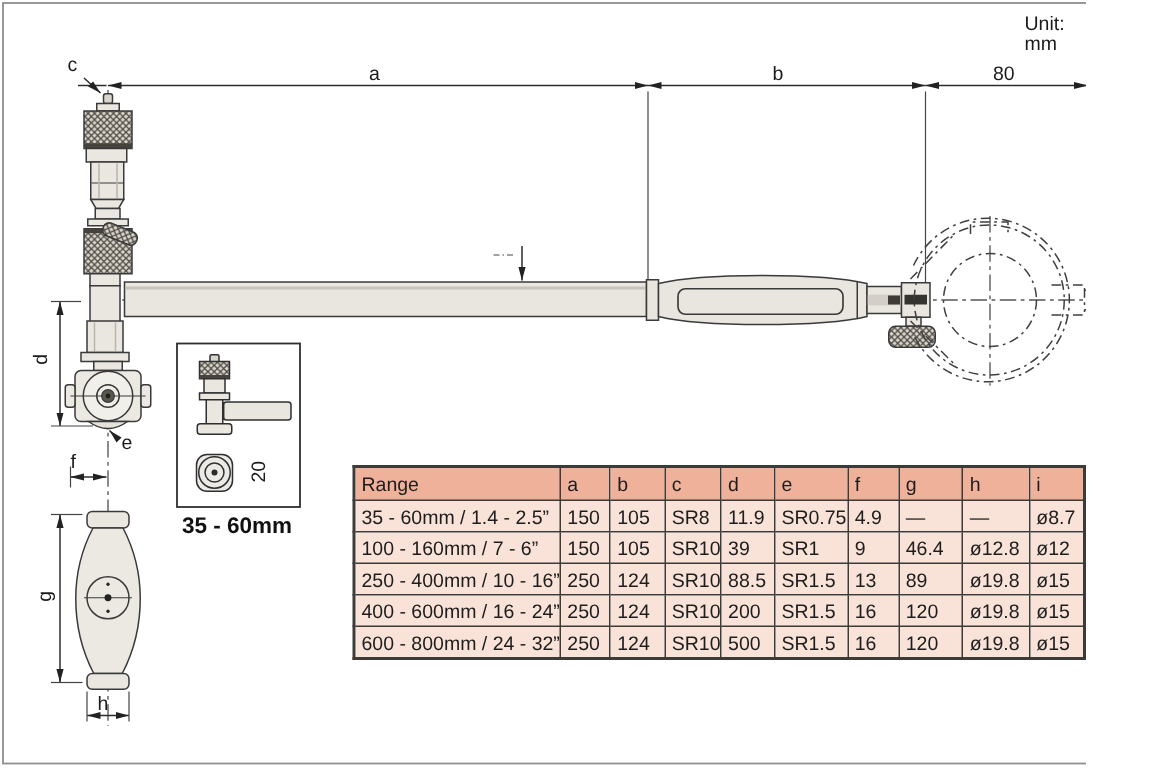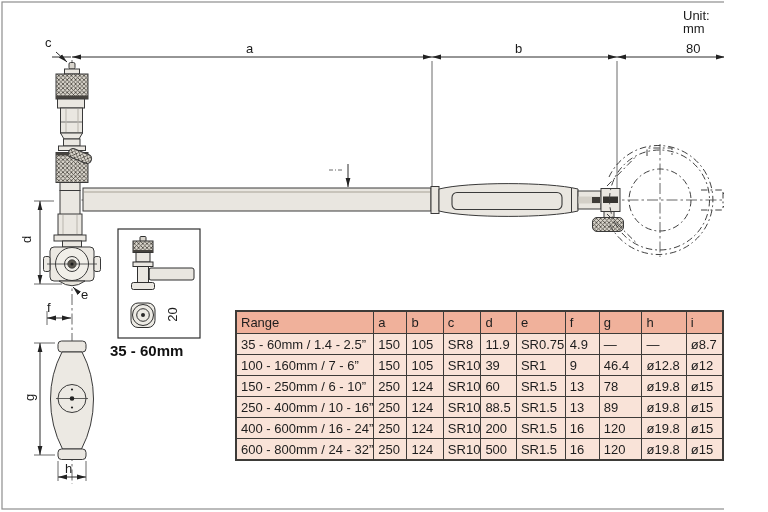--- a/index.html
+++ b/index.html
@@ -1,21 +1,21 @@
 <!DOCTYPE html>
 <html style="--header-bg: #f0b19b; --row-bg: #f9e3d8; --table-border: #3d3b38;"><head>
 <meta charset="utf-8">
 <style>
   html,body{margin:0;padding:0;background:#fff;}
   .page{position:relative;width:724px;height:512px;background:#fff;overflow:hidden;
         font-family:"Liberation Sans",sans-serif;}
   .art{position:absolute;left:0;top:0;}
   .lbl{position:absolute;font:13px "Liberation Sans",sans-serif;color:#1b1b1b;line-height:1;}
   .rot{display:inline-block;transform:rotate(-90deg);transform-origin:center;}
-  .caption{position:absolute;left:110px;top:342px;width:96px;text-align:left;
+  .caption{position:absolute;left:110px;top:342px;width:96px;text-align:center;
            font:bold 15px "Liberation Sans",sans-serif;color:#111;}
   .spec-table{position:absolute;left:235px;top:310px;border-collapse:collapse;table-layout:fixed;
               font:13px "Liberation Sans",sans-serif;color:#1d1d1d;
               border:2px solid var(--table-border,#3d3b38);}
   .spec-table th,.spec-table td{border:1px solid var(--table-border,#3d3b38);
               padding:0 0 0 4px;text-align:left;font-weight:normal;height:20px;
               overflow:hidden;white-space:nowrap;}
   .spec-table thead th{background:var(--header-bg,#f0b19b);height:21px;}
   .spec-table tbody td{background:var(--row-bg,#f9e3d8);}
   col.c0{width:135px}col.c1{width:35px}col.c2{width:39px}col.c3{width:36px}col.c4{width:37px}
@@ -171,21 +171,21 @@
     <rect x="131" y="303" width="24" height="24.5" rx="7" fill="#eceae4"></rect>
     <circle cx="143" cy="315" r="10.5" fill="none"></circle>
     <circle cx="143" cy="315" r="6.3" fill="none"></circle>
     <circle cx="143" cy="315" r="2" fill="#2a2a2a" stroke="none"></circle>
   </g>
 </svg>
 
 <span class="lbl" style="left:683px;top:9px">Unit: mm</span>
 <span class="lbl" style="left:246px;top:42px">a</span>
 <span class="lbl" style="left:515px;top:42px">b</span>
-<span class="lbl" style="left:686px;top:42px">80</span>
+<span class="lbl" style="left:662px;top:42px">80</span>
 <span class="lbl" style="left:45px;top:36px">c</span>
 <span class="lbl" style="left:23px;top:233px"><span class="rot">d</span></span>
 <span class="lbl" style="left:81px;top:288px">e</span>
 <span class="lbl" style="left:47px;top:301px">f</span>
 <span class="lbl" style="left:26px;top:391px"><span class="rot">g</span></span>
 <span class="lbl" style="left:65px;top:462px">h</span>
 <span class="lbl" style="left:165px;top:308px"><span class="rot">20</span></span>
 <div class="caption">35 - 60mm</div>
 
 <table class="spec-table">
@@ -234,32 +234,20 @@
           <td>105</td>
           <td>SR10</td>
           <td>39</td>
           <td>SR1</td>
           <td>9</td>
           <td>46.4</td>
           <td>ø12.8</td>
           <td>ø12</td>
         </tr>
         <tr>
-          <td>150 - 250mm / 6 - 10”</td>
-          <td>250</td>
-          <td>124</td>
-          <td>SR10</td>
-          <td>60</td>
-          <td>SR1.5</td>
-          <td>13</td>
-          <td>78</td>
-          <td>ø19.8</td>
-          <td>ø15</td>
-        </tr>
-        <tr>
           <td>250 - 400mm / 10 - 16”</td>
           <td>250</td>
           <td>124</td>
           <td>SR10</td>
           <td>88.5</td>
           <td>SR1.5</td>
           <td>13</td>
           <td>89</td>
           <td>ø19.8</td>
           <td>ø15</td>

